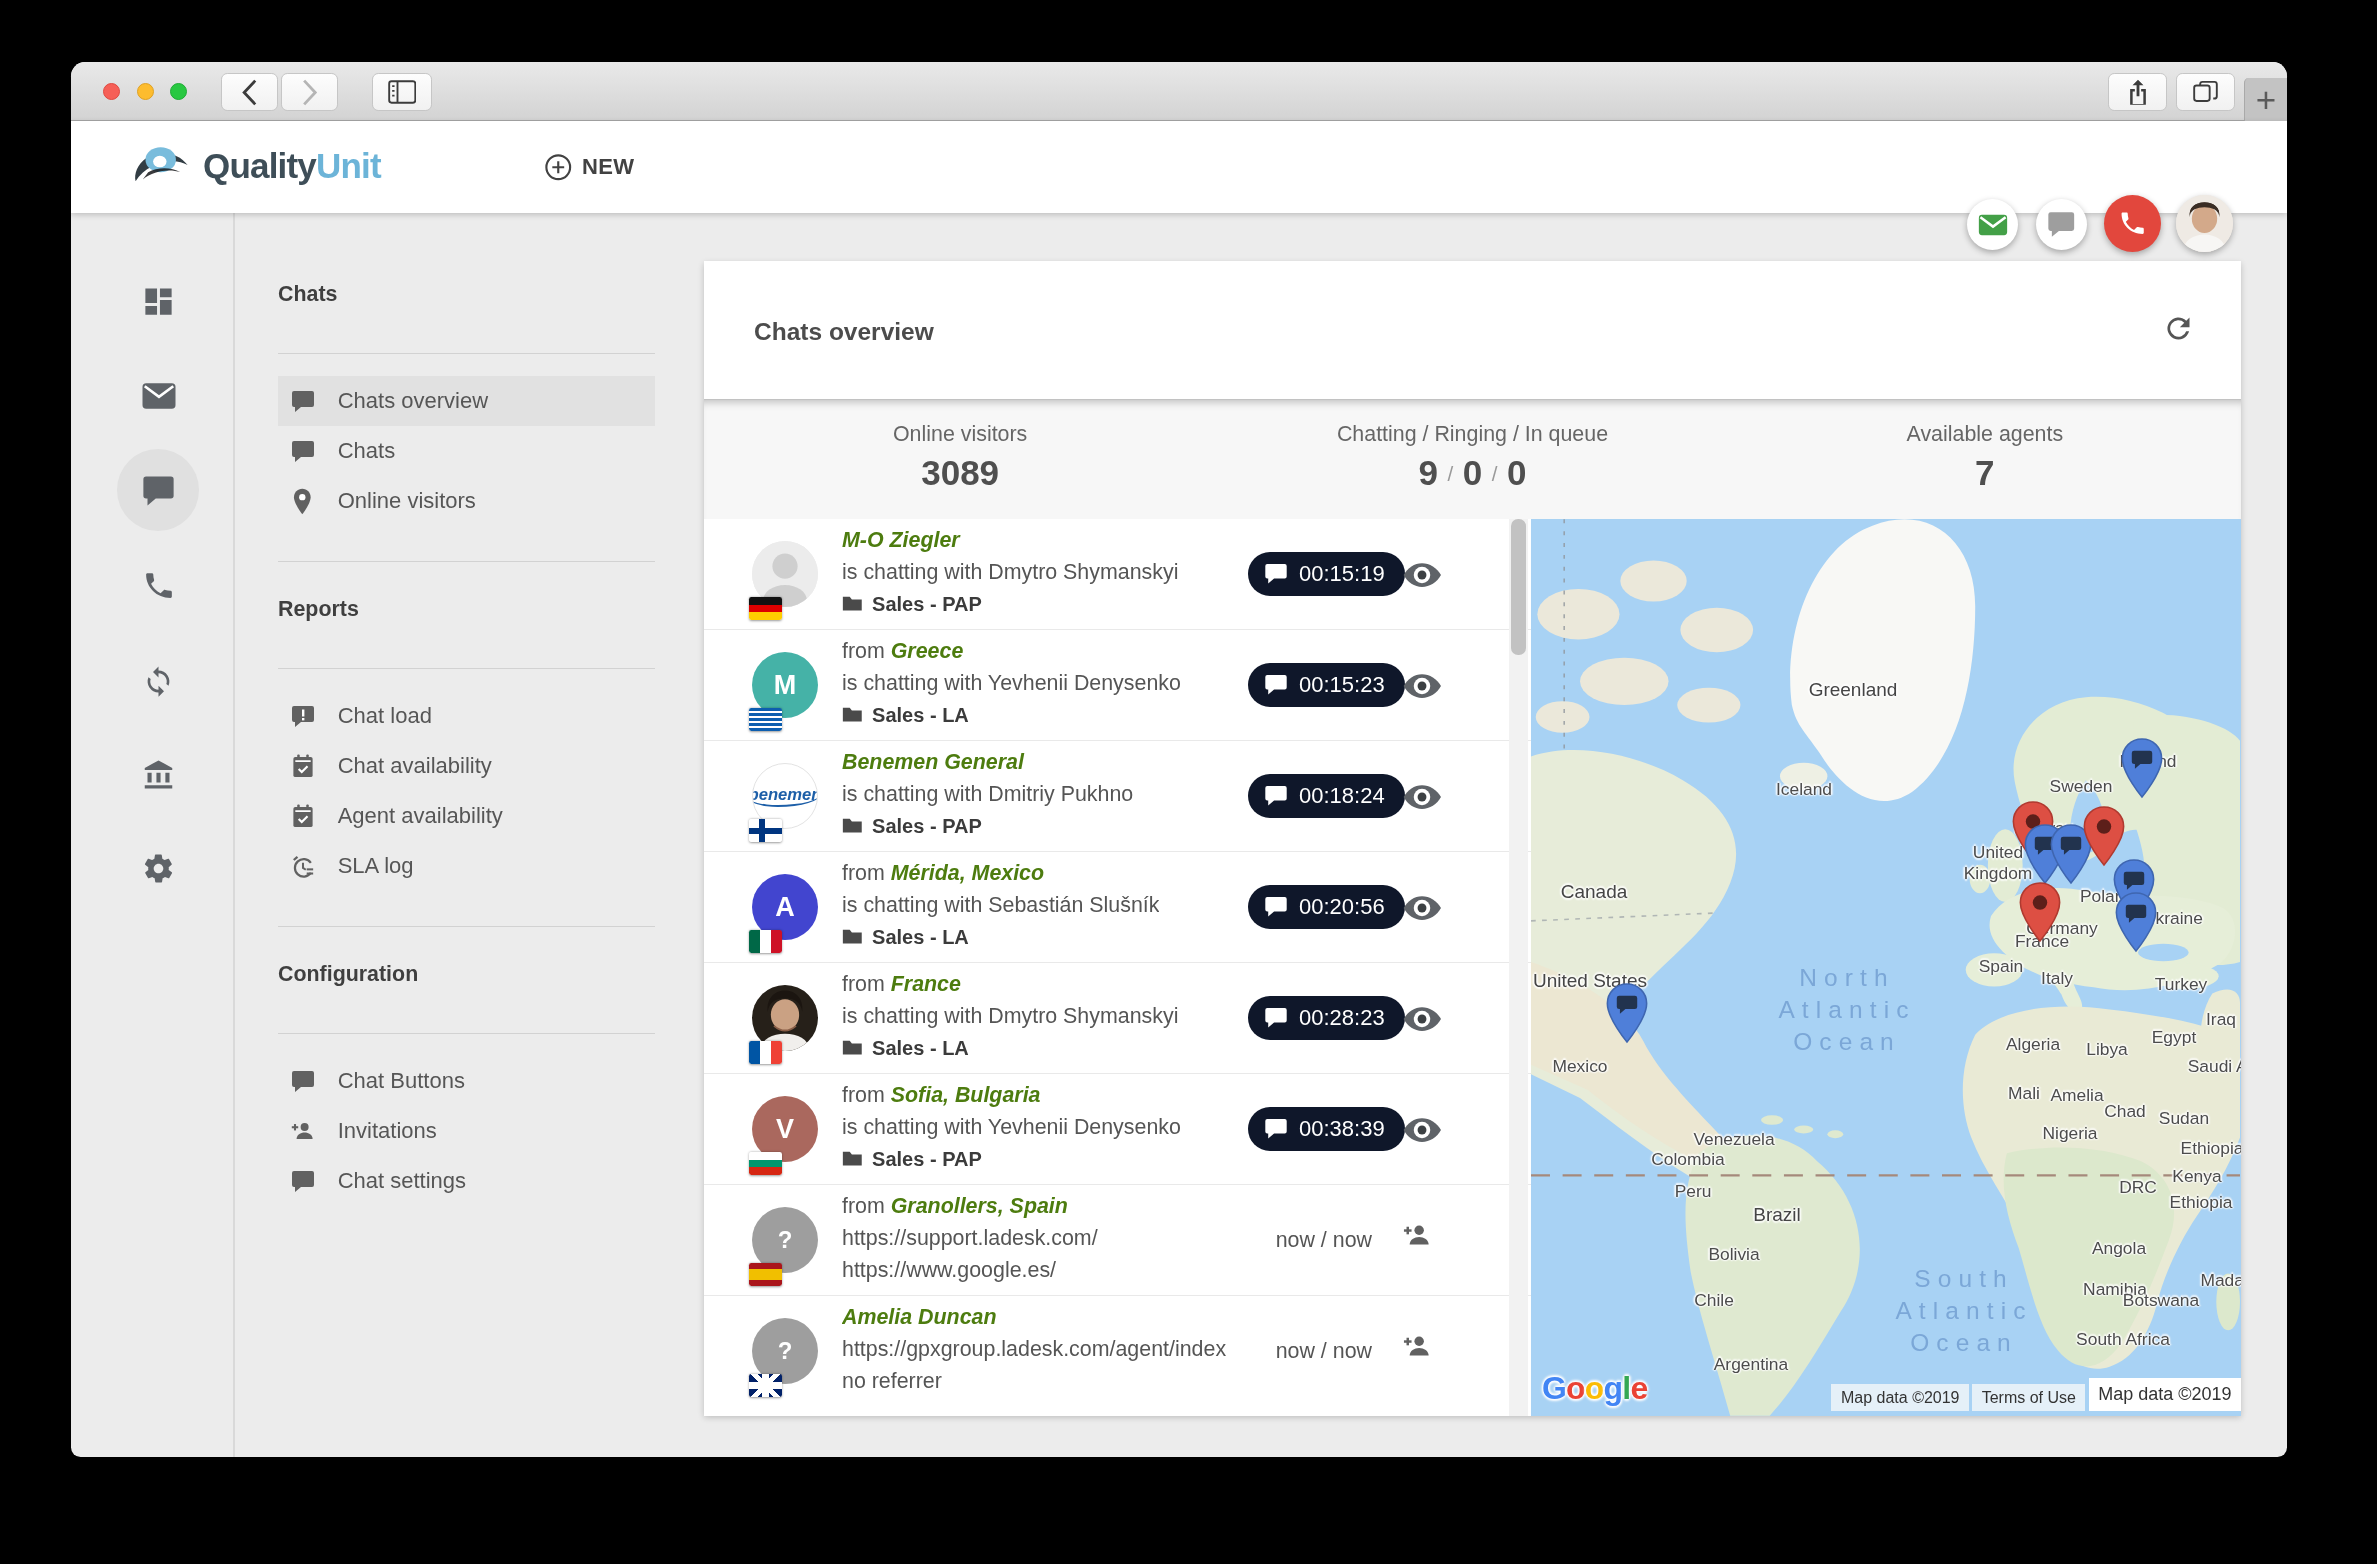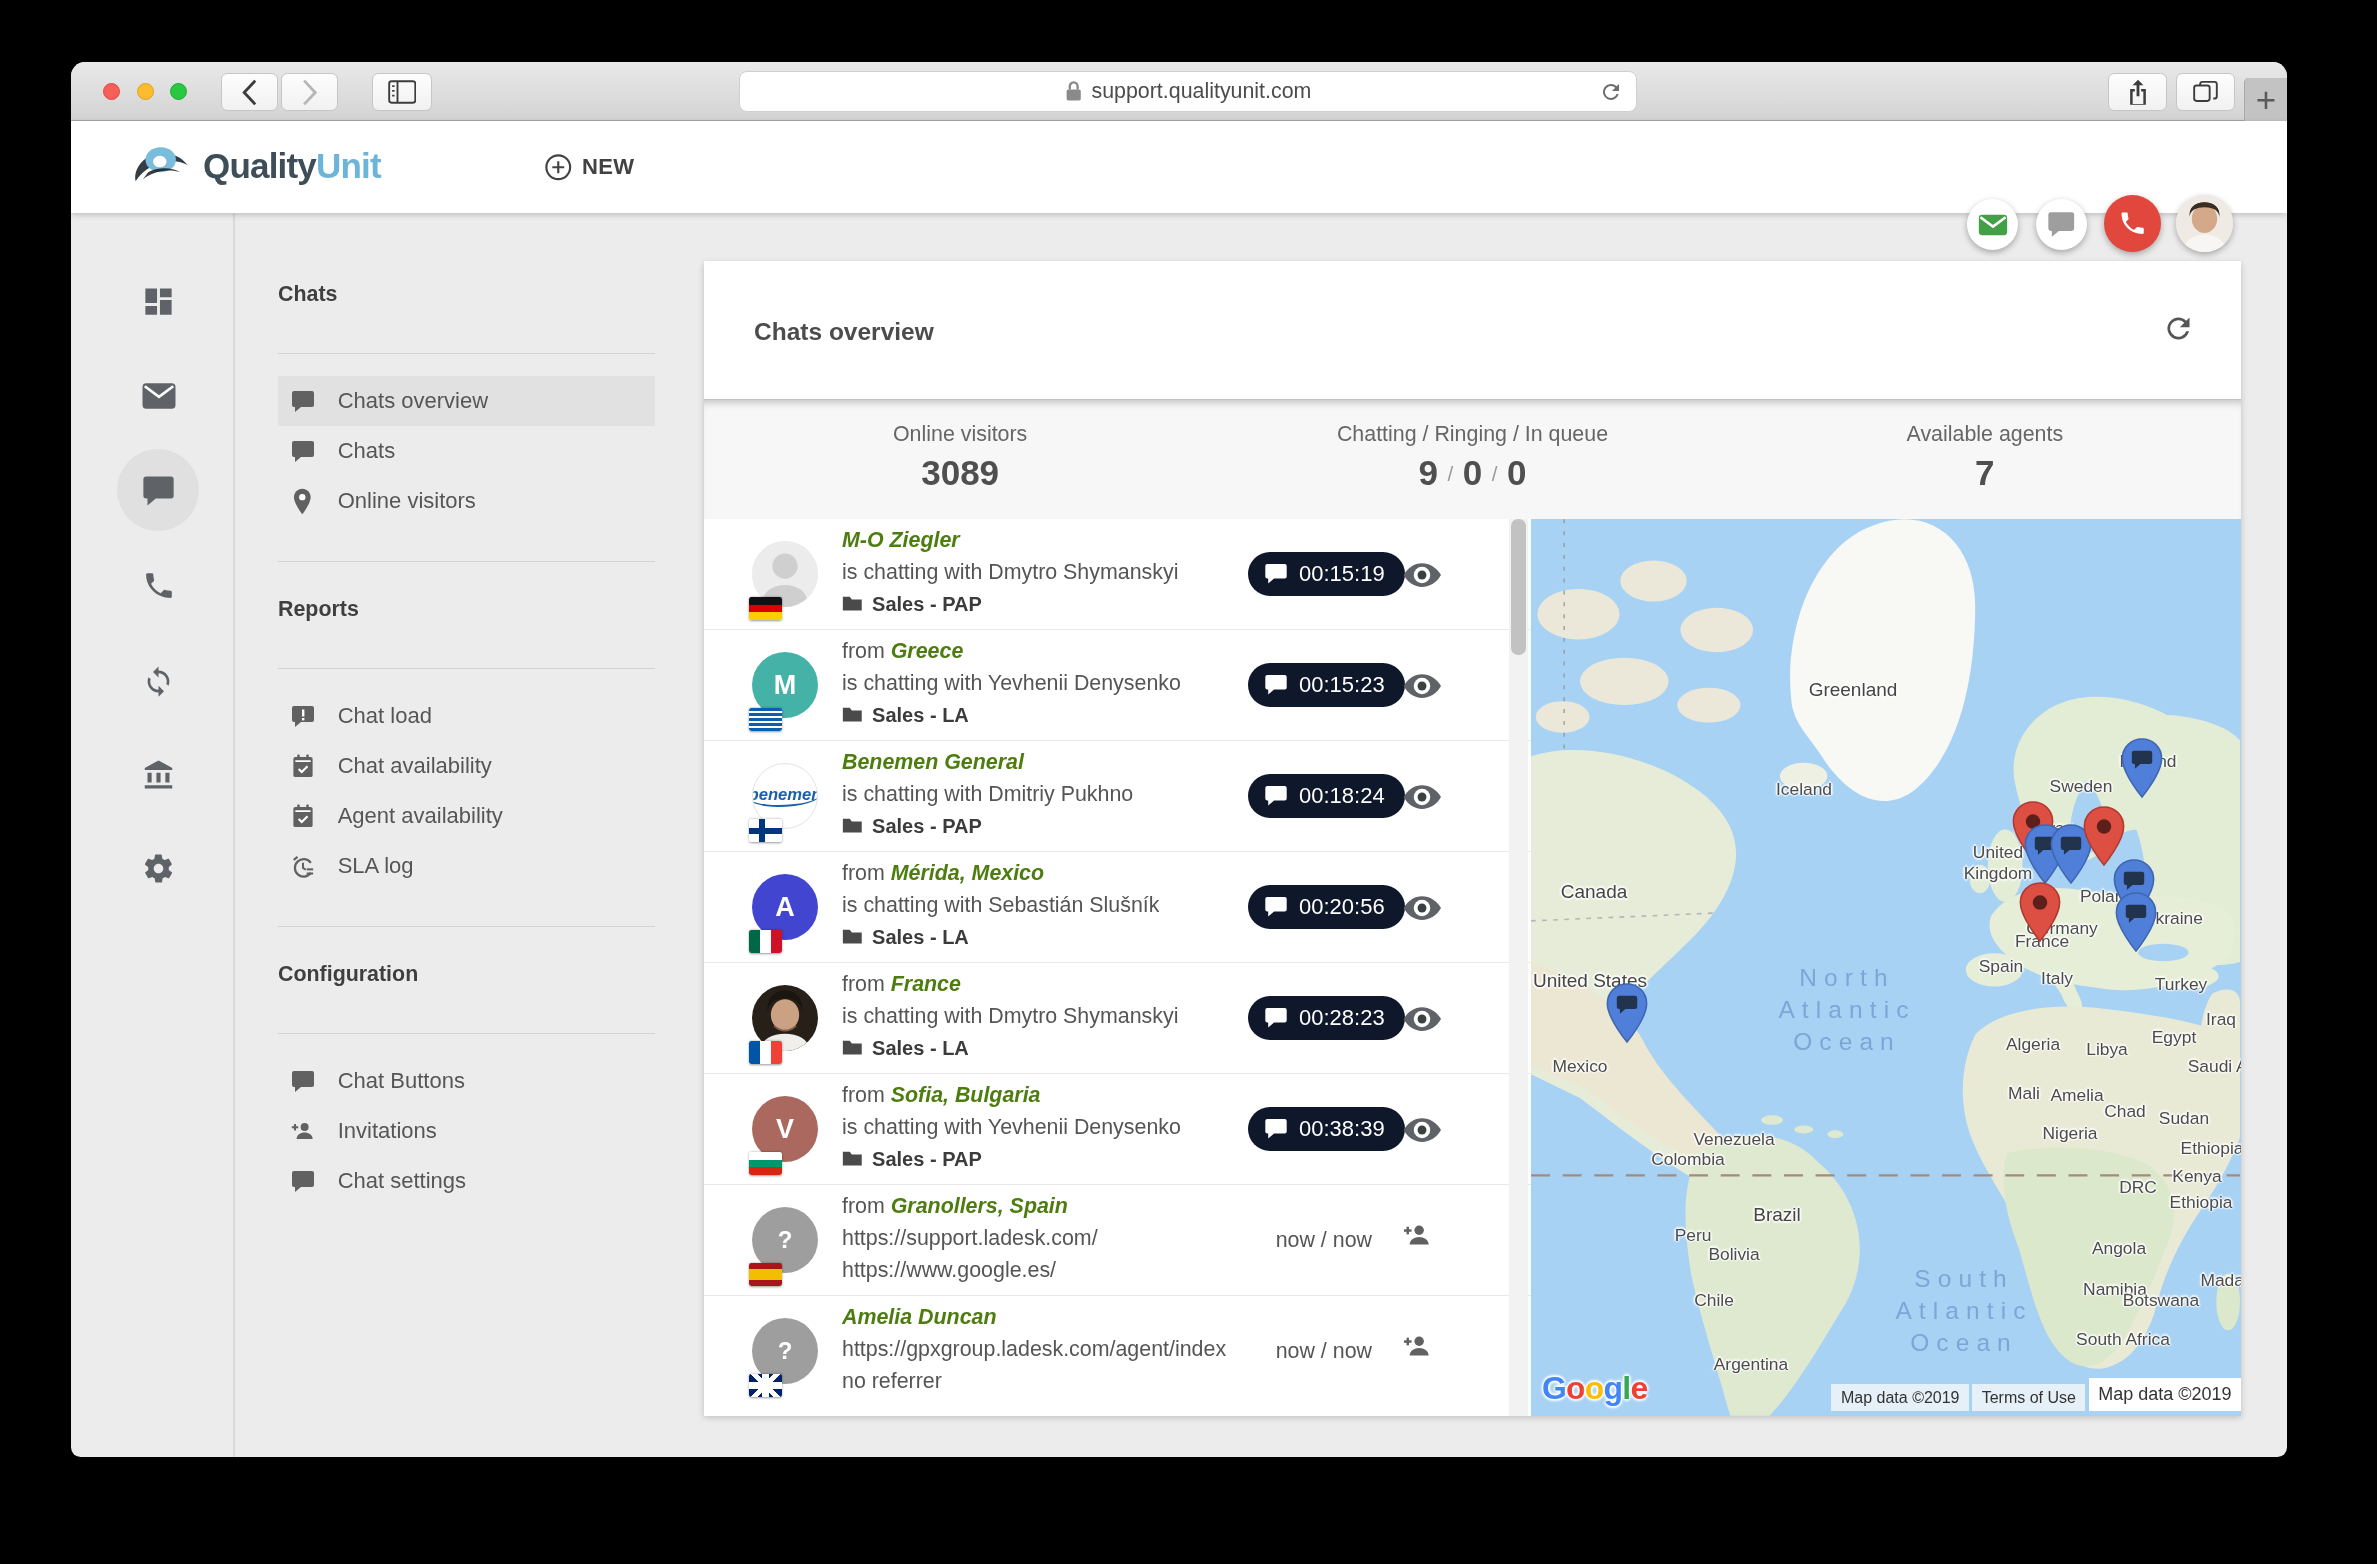--- a/index.html
+++ b/index.html
@@ -147,34 +147,20 @@
     </div>
     <div class="tbtn" style="left:301px;width:60px;">
       <svg width="28.5" height="24" viewBox="0 0 24 20">
           <rect x="1" y="1" width="22" height="18" rx="2" fill="none" stroke="#3c3c3c" stroke-width="1.6"></rect>
           <line x1="8" y1="1" x2="8" y2="19" stroke="#3c3c3c" stroke-width="1.6"></line>
           <line x1="3.5" y1="5" x2="5.5" y2="5" stroke="#3c3c3c" stroke-width="1.4"></line>
           <line x1="3.5" y1="9" x2="5.5" y2="9" stroke="#3c3c3c" stroke-width="1.4"></line>
           <line x1="3.5" y1="13" x2="5.5" y2="13" stroke="#3c3c3c" stroke-width="1.4"></line>
         </svg>
     </div>
-    <div class="urlfield">
-      <span class="lock">
-        <svg width="17.4" height="22" viewBox="0 0 11 14">
-            <rect x="1" y="6" width="9" height="7" rx="1" fill="#8a8a8a"></rect>
-            <path d="M3 6V4.2C3 2.7 4 1.5 5.5 1.5S8 2.7 8 4.2V6" stroke="#8a8a8a" stroke-width="1.5" fill="none"></path>
-          </svg>
-      </span>
-      <span>support.qualityunit.com</span>
-      <span class="reload">
-        <svg width="24" height="24" viewBox="0 0 24 24">
-            <path d="M17.65 6.35A8 8 0 1 0 19.7 14h-2.1a6 6 0 1 1-1.4-6.2L13 11h7V4l-2.35 2.35z" fill="#6e6e6e"></path>
-          </svg>
-      </span>
-    </div>
     <div class="tbtn" style="left:2037px;width:59px;">
       <svg width="22" height="28.5" viewBox="0 0 14 18">
           <path d="M7 1l3.5 3.5h-2.6v7h-1.8v-7H3.5z" fill="#3c3c3c"></path>
           <path d="M2 7h3v1.6H3.6v7.8h6.8V8.6H9V7h3v10H2z" fill="#3c3c3c"></path>
         </svg>
     </div>
     <div class="tbtn" style="left:2105px;width:59px;">
       <svg width="25" height="24" viewBox="0 0 21 19">
           <rect x="1" y="4" width="13" height="13" rx="2" fill="none" stroke="#3c3c3c" stroke-width="1.6"></rect>
           <path d="M6 4V3a2 2 0 0 1 2-2h10a2 2 0 0 1 2 2v10a2 2 0 0 1-2 2h-1" fill="none" stroke="#3c3c3c" stroke-width="1.6"></path>
@@ -724,21 +710,21 @@
           <span class="box">Terms of Use</span>
           <span class="box white">Map data ©2019</span>
         </div>
     <div class="map-label big" style="left: 322px; top: 171px;">Greenland</div>
         <div class="map-label" style="left: 273px; top: 270px;">Iceland</div>
         <div class="map-label big" style="left: 63px; top: 373px;">Canada</div>
         <div class="map-label big" style="left: 59px; top: 462px;">United States</div>
         <div class="map-label" style="left: 49px; top: 547px;">Mexico</div>
         <div class="map-label" style="left: 203px; top: 620px;">Venezuela</div>
         <div class="map-label" style="left: 157px; top: 640px;">Colombia</div>
-        <div class="map-label" style="left: 162px; top: 716px;">Peru</div>
+        <div class="map-label" style="left: 162px; top: 672px;">Peru</div>
         <div class="map-label big" style="left: 246px; top: 696px;">Brazil</div>
         <div class="map-label" style="left: 203px; top: 735px;">Bolivia</div>
         <div class="map-label" style="left: 183px; top: 781px;">Chile</div>
         <div class="map-label" style="left: 220px; top: 845px;">Argentina</div>
         <div class="map-label" style="left: 513px; top: 309px;">Norway</div>
         <div class="map-label" style="left: 550px; top: 267px;">Sweden</div>
         <div class="map-label" style="left: 617px; top: 242px;">Finland</div>
         <div class="map-label" style="left: 467px; top: 344px;">United<br>Kingdom</div>
         <div class="map-label" style="left: 576px; top: 377px;">Poland</div>
         <div class="map-label" style="left: 531px; top: 409px;">Germany</div>

